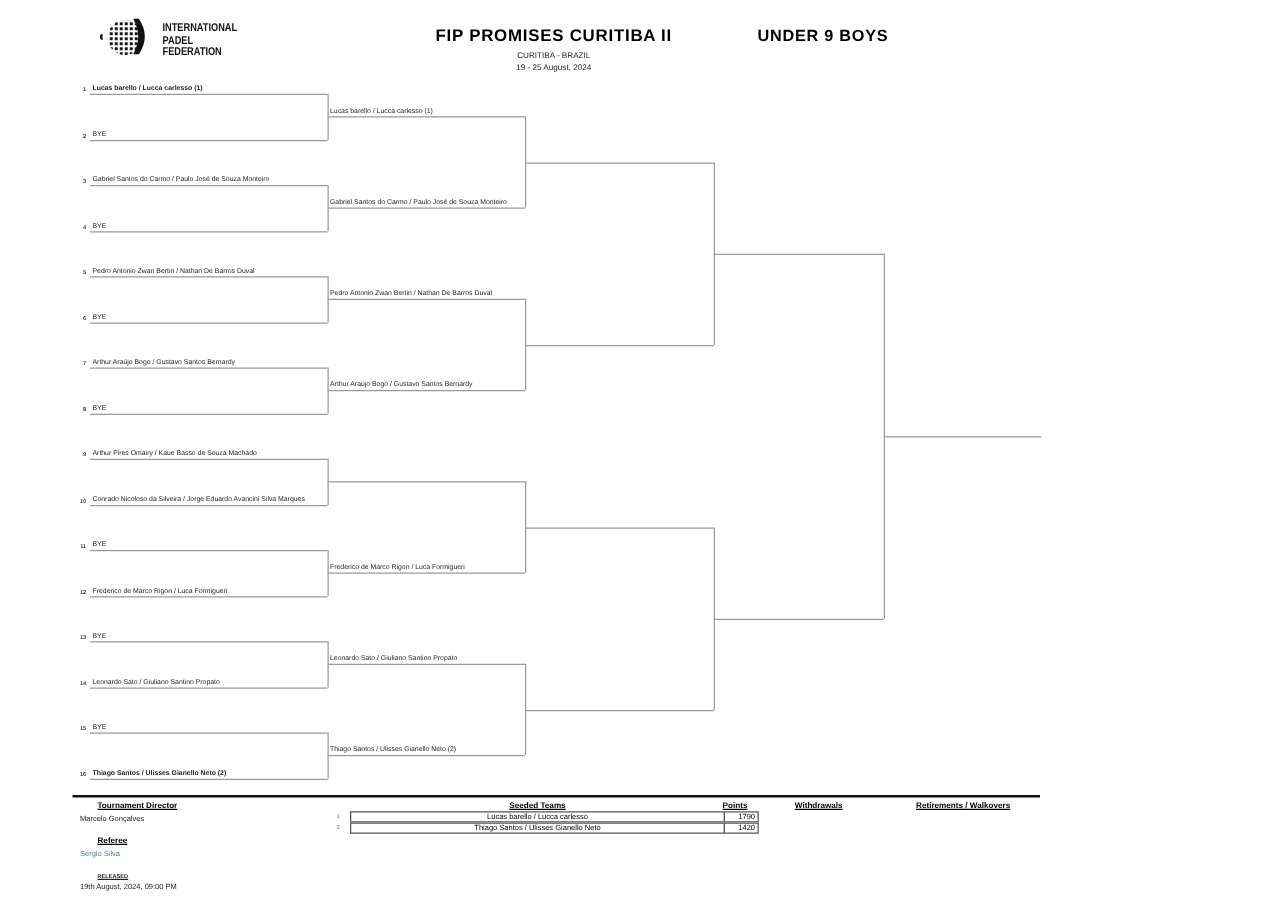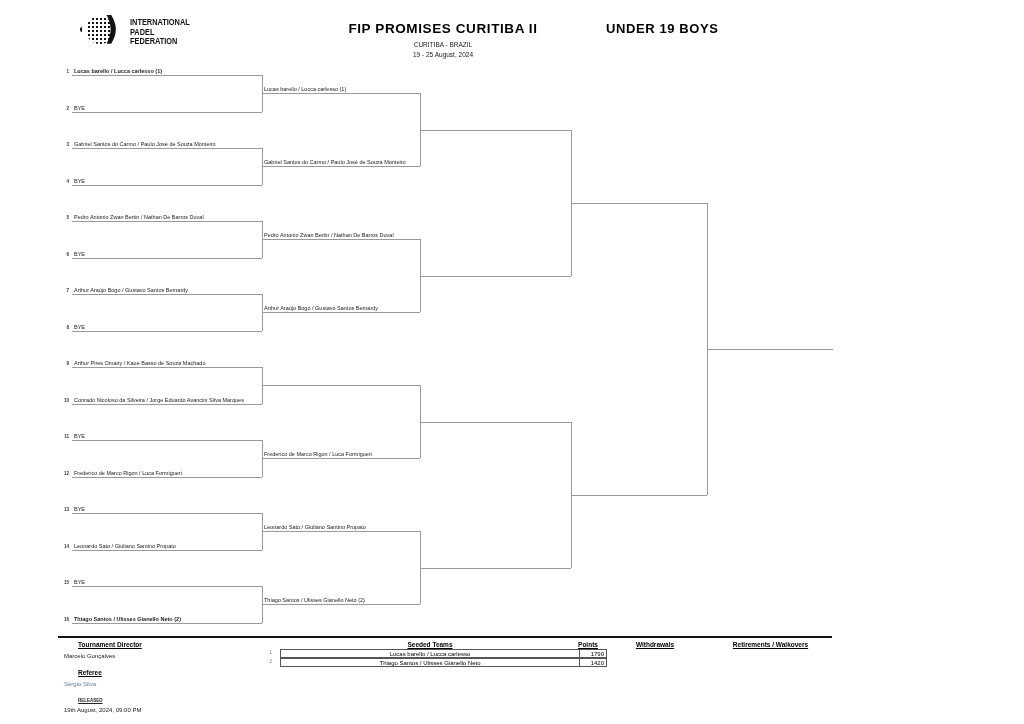--- a/index.html
+++ b/index.html
@@ -55,21 +55,21 @@
     <div class="logo-swoosh">)</div>
     <div class="logo-text">
       <div>INTERNATIONAL</div>
       <div>PADEL</div>
       <div>FEDERATION</div>
     </div>
   </div>
   <div class="evt-title">FIP PROMISES CURITIBA II</div>
   <div class="evt-sub1">CURITIBA - BRAZIL</div>
   <div class="evt-sub2">19 - 25 August, 2024</div>
-  <div class="evt-cat">UNDER 19 BOYS</div>
+  <div class="evt-cat">UNDER 9 BOYS</div>
 
   <div id="bracket">
       <div class="hline" style="left: 72px; width: 190px; top: 75px;"></div>
       <div class="slotnum" style="left: 57px; width: 12px; top: 69px;">1</div>
       <div class="tname seeded" style="left: 74px; top: 67px; width: 188px;">Lucas barello / Lucca carlesso (1)</div>
       <div class="hline" style="left: 72px; width: 190px; top: 111.5px;"></div>
       <div class="slotnum" style="left: 57px; width: 12px; top: 105.5px;">2</div>
       <div class="tname" style="left: 74px; top: 103.5px; width: 188px;">BYE</div>
       <div class="hline" style="left: 72px; width: 190px; top: 148px;"></div>
       <div class="slotnum" style="left: 57px; width: 12px; top: 142px;">3</div>

